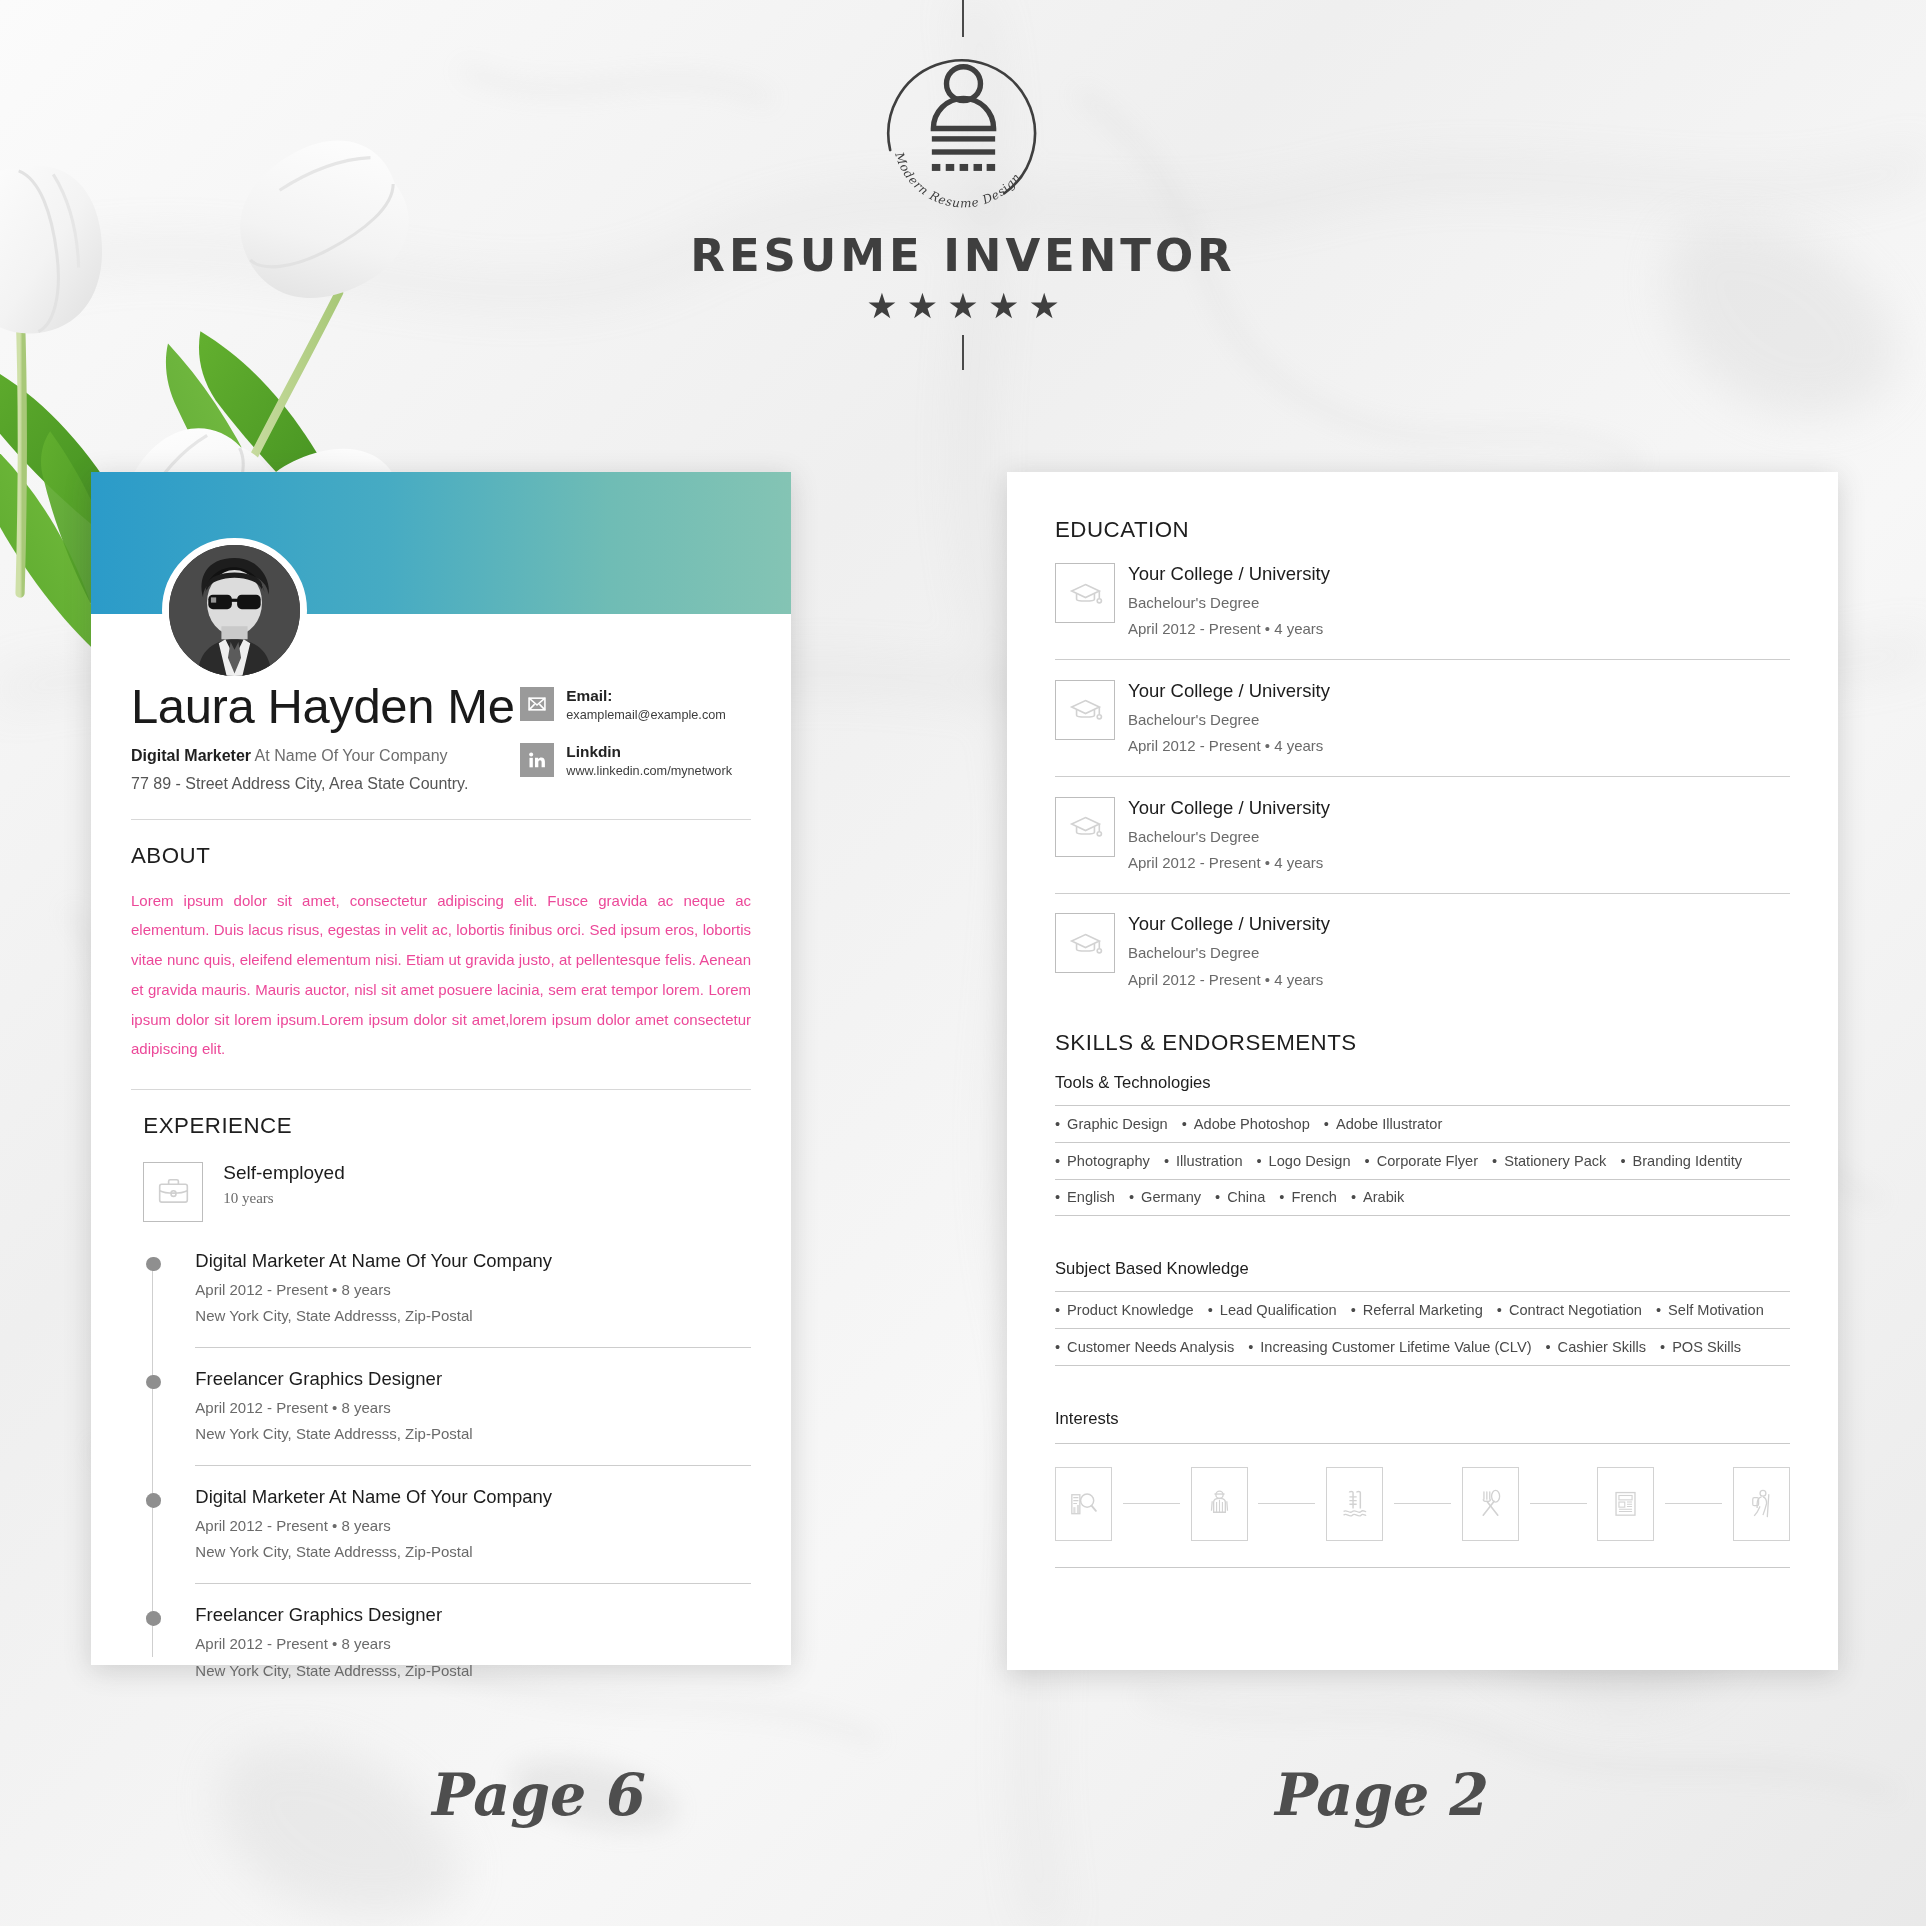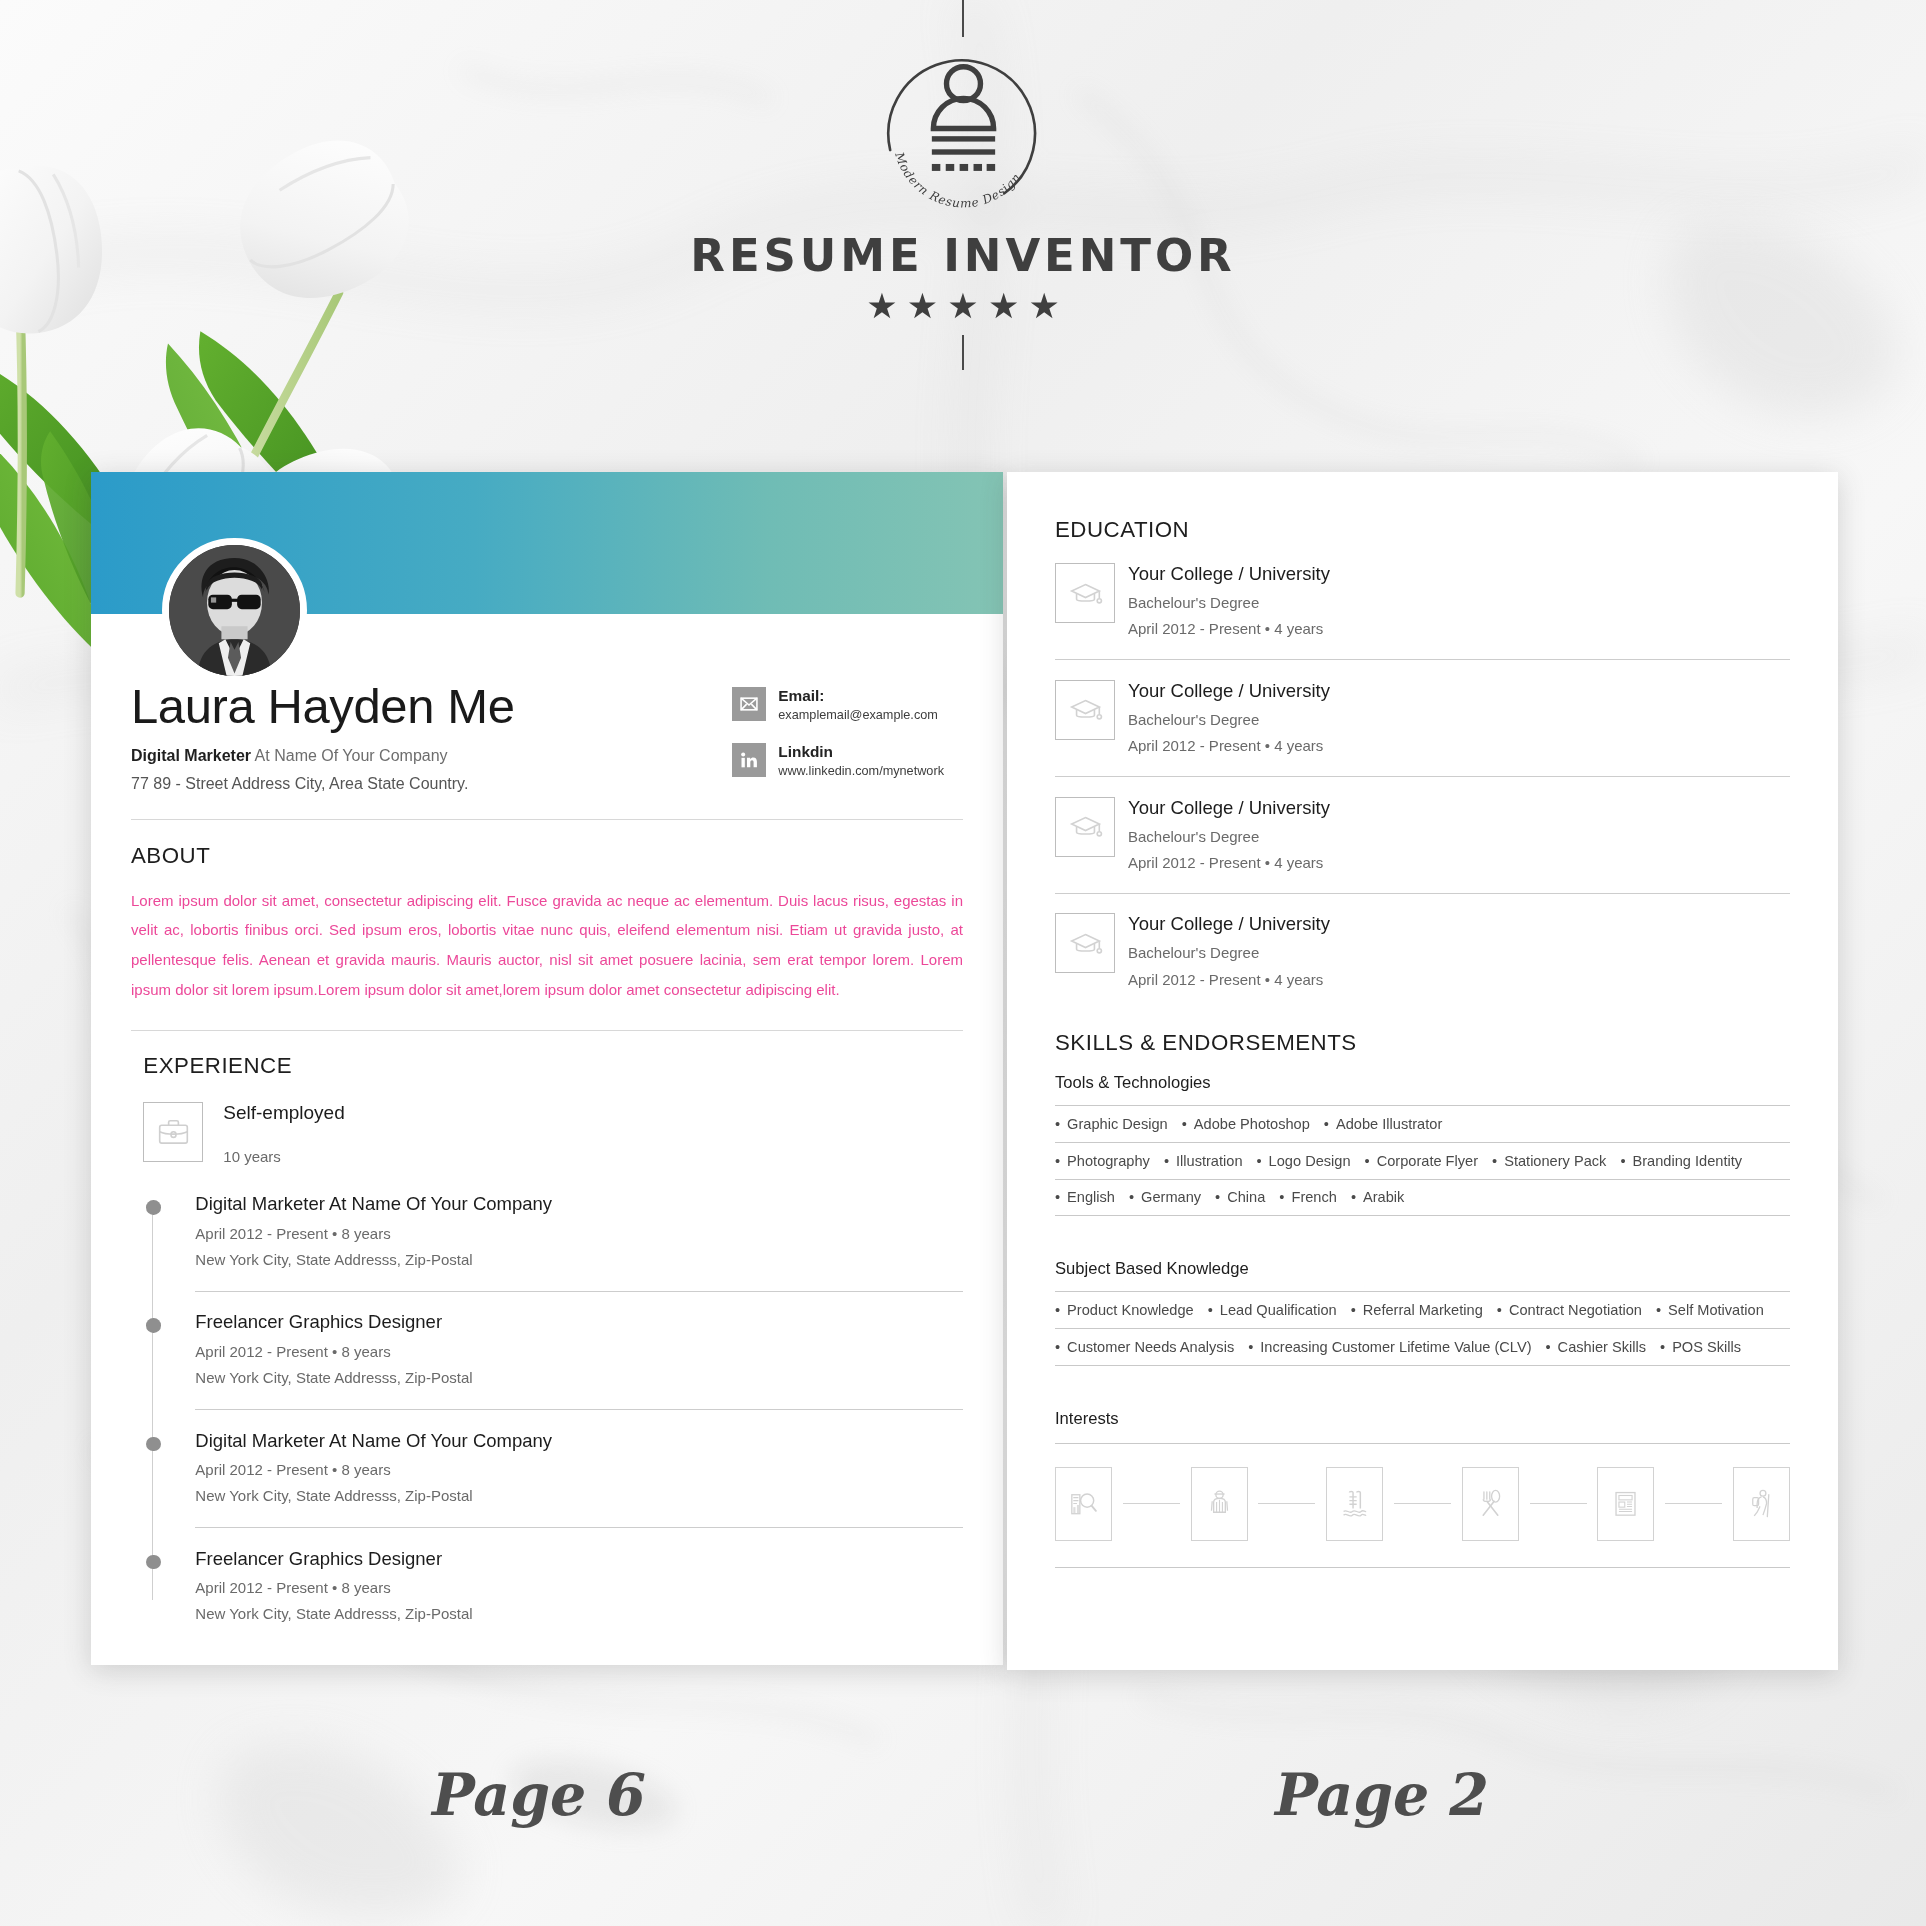--- a/index.html
+++ b/index.html
@@ -27,21 +27,21 @@
   .brand-title {
     font-family:"DejaVu Sans", sans-serif;
     font-size:45px; font-weight:bold; letter-spacing:3.9px;
     color:#3f3f3f; margin-top:6.2px;
   }
   .brand-stars { margin-top:6.2px; display:flex; gap:9.2px; color:#3f3f3f; font-size:35px; line-height:1; }
   .brand-rule-bot { width:2.3px; height:35px; background:#4a4a4a; margin-top:12.3px; }
 
   
   .sheet { position:absolute; background:#ffffff; z-index:4; box-shadow:0 4.6px 26px rgba(60,60,60,.20); }
-  #page1 { left:91px; top:472px; width:912px; height:1193px; }
+  #page1 { left:91px; top:472px; width:700px; height:1193px; }
   #page2 { left:1007px; top:472px; width:831px; height:1198px; }
 
   
   .band { height:142px; width:100%;
     background:linear-gradient(90deg,#2b9bc9 0%,#46abc3 42%,#6fbcb5 74%,#84c4b4 100%); }
   .avatar {
     position:absolute; left:71px; top:66px; width:145px; height:145px;
     border-radius:50%; border:7px solid #fff; overflow:hidden; background:#3c3c3c;
   }
 
@@ -72,21 +72,21 @@
 
   .about-p {
     margin-top:17px; font-size:15px; line-height:1.98; color:#ec4899; text-align:justify;
   }
 
   
   .exp-head { display:flex; gap:20px; align-items:flex-start; margin-top:23px; }
   .sqicon { width:60px; height:60px; border:1.5px solid #bdbdbd; background:#fff;
             display:flex; align-items:center; justify-content:center; flex:0 0 auto; }
   .exp-emp { font-size:19px; color:#1c1c1c; }
-  .exp-emp-sub { font-size:15px; color:#6a6a6a; margin-top:24px; }
+  .exp-emp-sub { font-size:15px; color:#6a6a6a; margin-top:6px;font-family:Liberation Serif, serif; }
 
   .tl { position:relative; margin-top:28px; padding-left:52px; }
   .tl-line { position:absolute; left:8.5px; top:10.8px; bottom:42px; width:1.5px; background:#cfcfcf; }
   .tl-item { position:relative; padding-bottom:20px; }
   .tl-dot { position:absolute; left:-49px; top:7px; width:14.6px; height:14.6px;
             border-radius:50%; background:#8f8f8f; }
   .tl-title { font-size:18.5px; color:#1c1c1c; }
   .tl-meta { font-size:15px; color:#6a6a6a; margin-top:9.2px; }
   .tl-loc  { font-size:15px; color:#6a6a6a; margin-top:9.2px; }
   .tl-rule { height:0.8px; background:#cdcdcd; margin-top:23px; }

